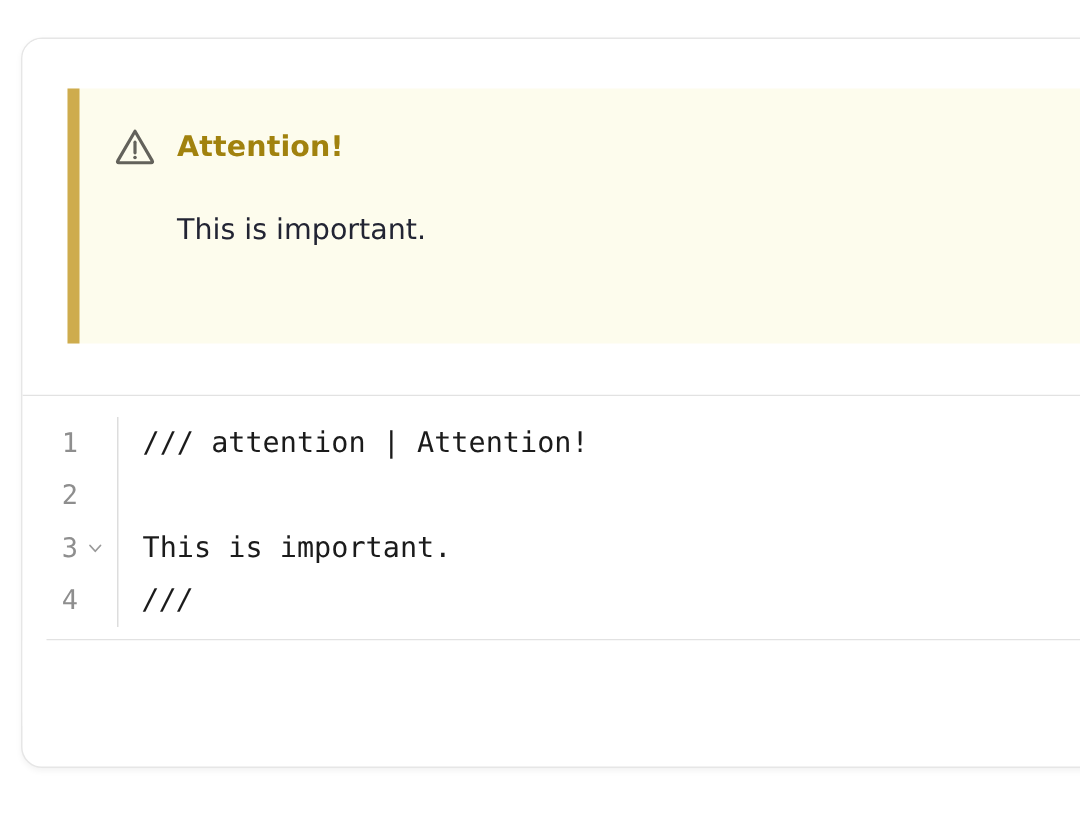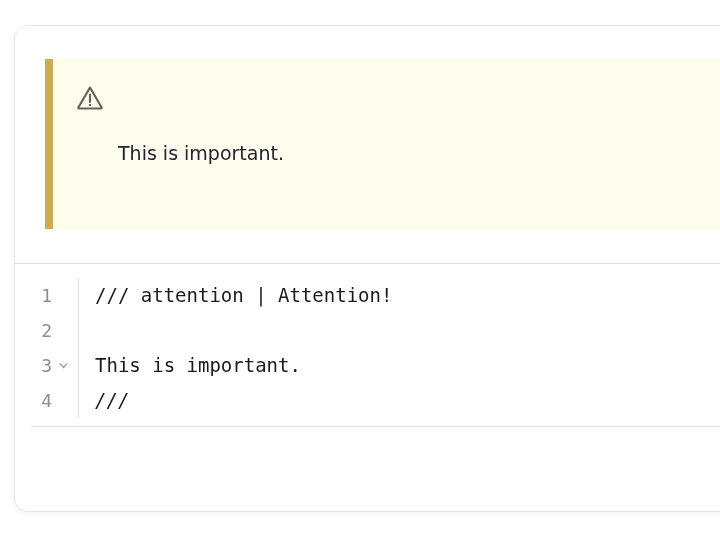--- a/index.html
+++ b/index.html
@@ -176,20 +176,21 @@
   <div id="preview-pane">
 
     <div id="callout">
 
       <div id="callout-header">
         <svg id="warning-icon" viewBox="0 0 24 24" fill="none">
           <path d="M12 3.6 L21.2 19.4 Q21.7 20.4 20.6 20.4 L3.4 20.4 Q2.3 20.4 2.8 19.4 Z" stroke="#63625b" stroke-width="1.7" stroke-linejoin="round" fill="none"></path>
           <line x1="12" y1="9.4" x2="12" y2="15.1" stroke="#63625b" stroke-width="1.7" stroke-linecap="round"></line>
           <circle cx="12" cy="17.6" r="0.95" fill="#63625b"></circle>
         </svg>
+        <span id="callout-title">Attention!</span>
       </div>
 
       <div id="callout-body">This is important.</div>
 
     </div>
 
   </div>
 
   <div class="pane-divider"></div>
 

